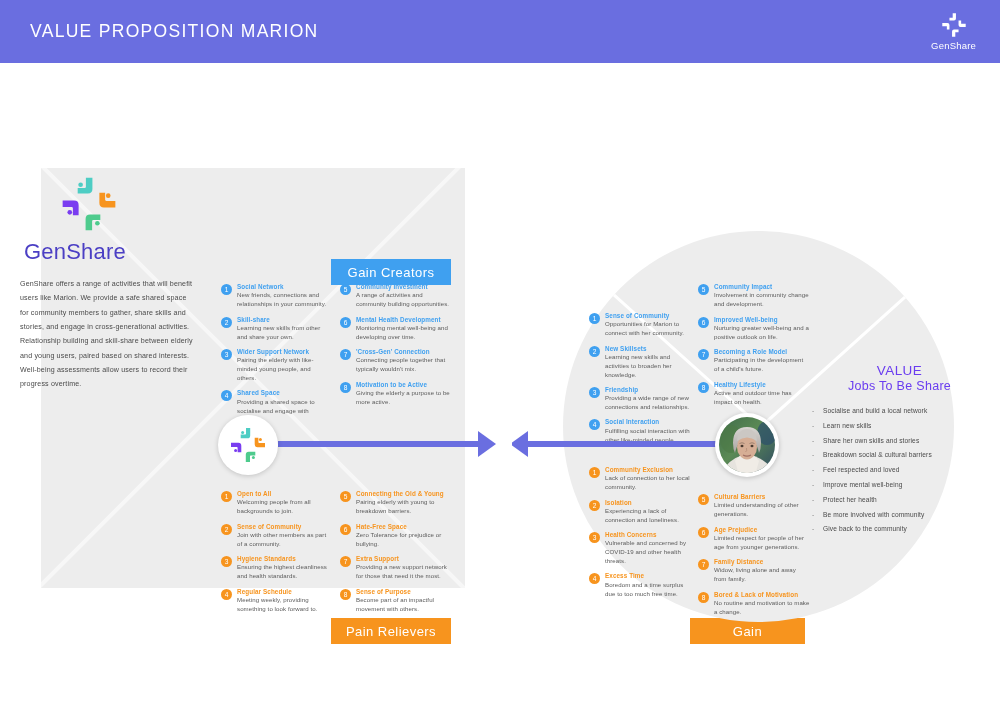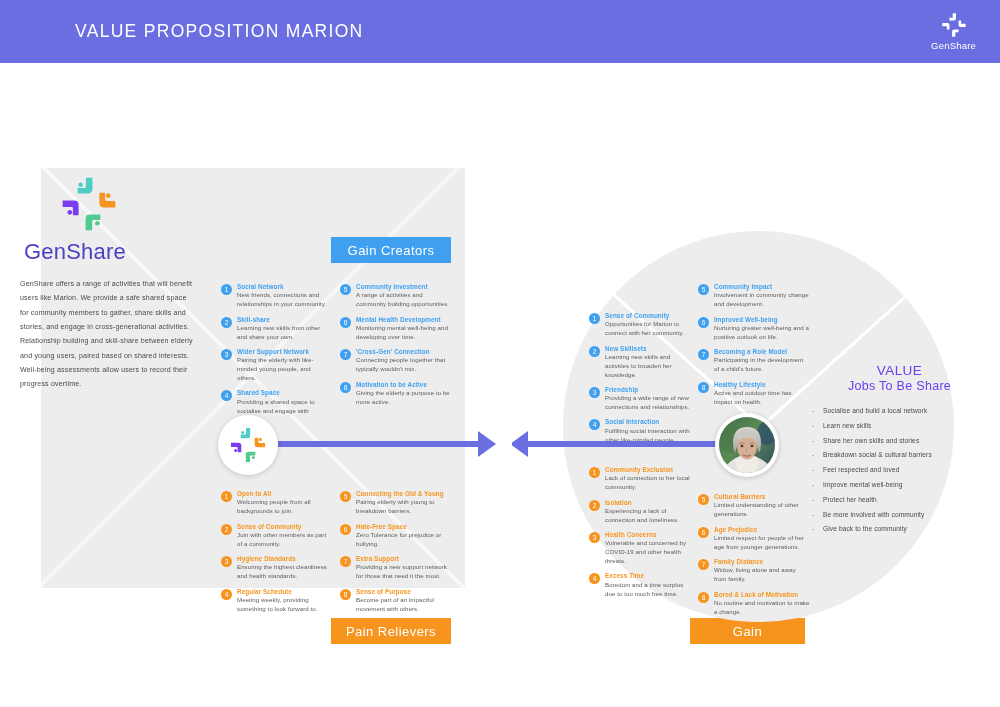--- a/index.html
+++ b/index.html
@@ -10,21 +10,21 @@
     background:#ffffff;
     font-family:"Liberation Sans", sans-serif;
     overflow:hidden;
     position:relative;
   }
 
   
   #header {
     position:absolute; left:0; top:0; width:1000px; height:63px;
     background:#6a6ee0;
-    display:flex; align-items:center; justify-content:space-between;padding-left:45px;
+    display:flex; align-items:center; justify-content:space-between;
   }
   #header-title {
     color:#ffffff;
     font-size:17.5px;
     letter-spacing:1.3px;
     font-weight:400;
     margin-left:30px;
   }
   #header-brand {
     display:flex; flex-direction:column; align-items:center;
@@ -77,21 +77,21 @@
     font-size:7.1px; line-height:2.02; color:#4a4a4a; letter-spacing:.15px;
   }
 
   
   .chip {
     position:absolute; height:26px; display:flex; align-items:center;
     justify-content:center; color:#fff; font-size:13px; letter-spacing:.45px;
   }
   .chip.blue { background:#3fa0f0; }
   .chip.orange { background:#f7941e; }
-  #chip-gain-creators  { left:331px; top:174px; width:120px; }
+  #chip-gain-creators  { left:331px; top:196px; width:120px; }
   #chip-pain-relievers { left:331px; top:555px; width:120px; }
   #chip-gains          { left:690px; top:182px; width:115px; }
   #chip-pains          { left:690px; top:555px; width:115px; }
 
   
   .item-col { position:absolute; }
   .item { position:relative; padding-left:16px; margin-bottom:6.5px; }
   .item .bullet {
     position:absolute; left:0; top:1px;
     width:11px; height:11px; border-radius:50%;

